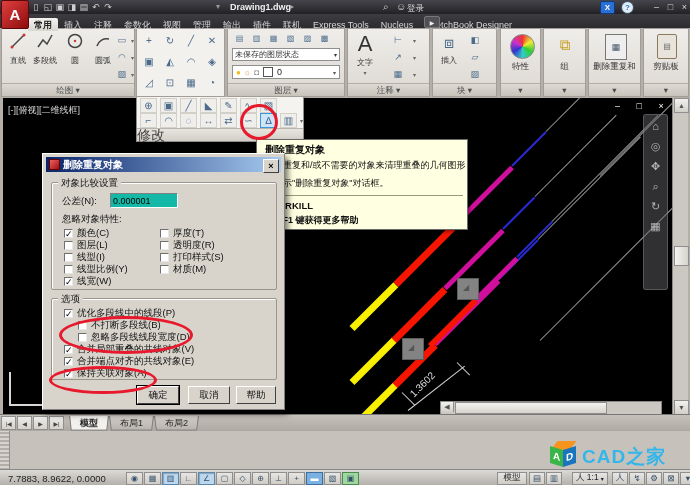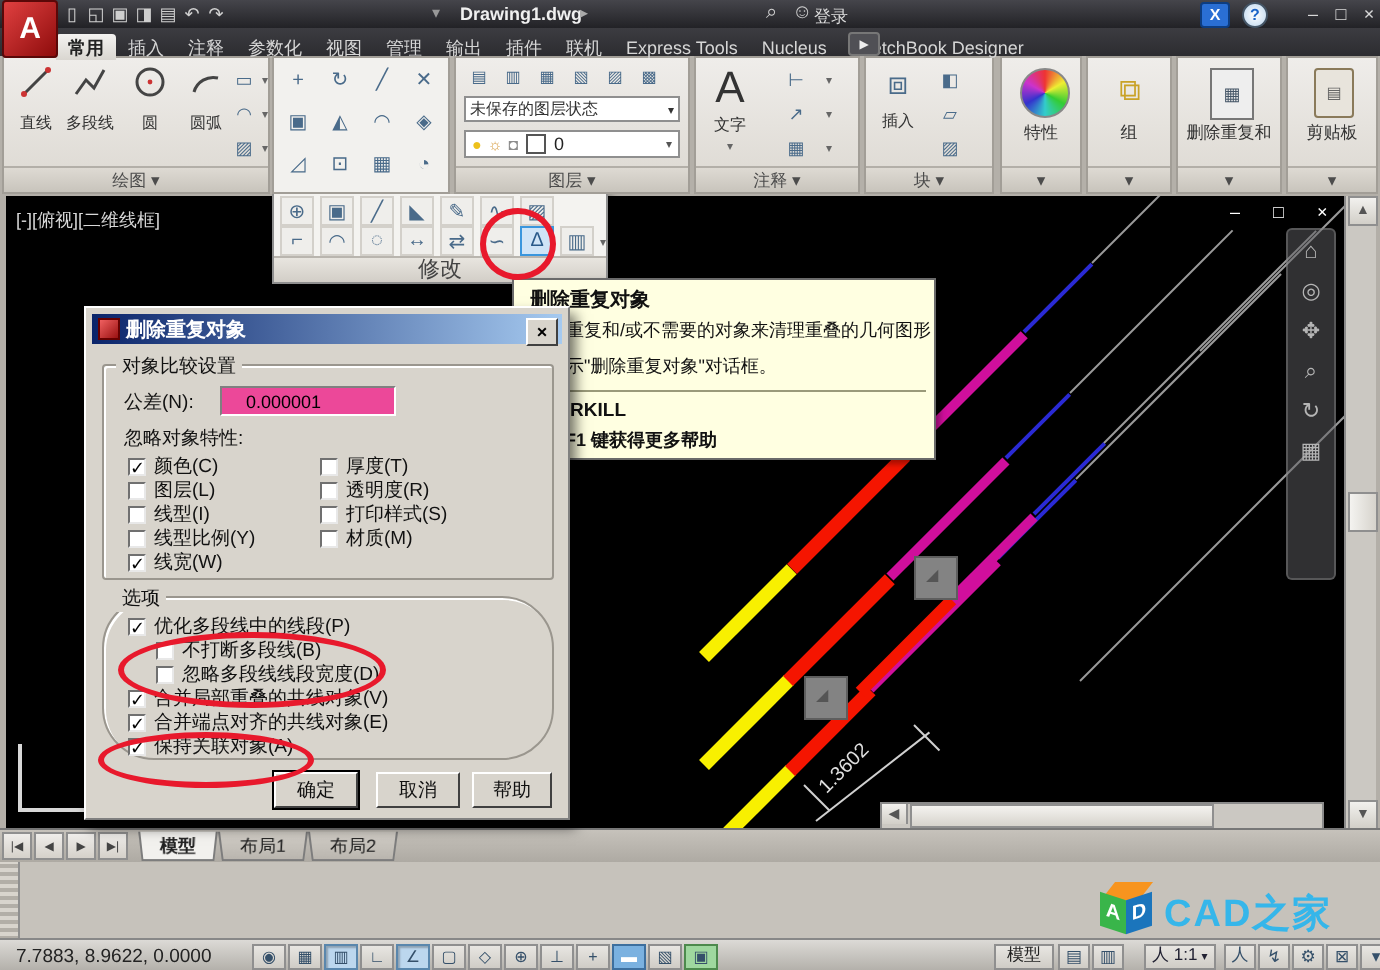--- a/index.html
+++ b/index.html
@@ -34,21 +34,21 @@
   .bigtool .lbl{font-size:8px;color:#333;white-space:nowrap;}
   .sico{width:14px;height:12px;color:#4a6b8a;font-size:9px;border:1px solid transparent;}
   .mini{font-size:6px;color:#666;}
   .gridico{position:absolute;width:16px;height:14px;color:#4a6b8a;font-size:10px;}
 
   
   #flyout{left:136px;top:95px;width:166px;height:45px;background:#f4f3f0;border:1px solid #8f8f8f;box-shadow:2px 3px 4px rgba(0,0,0,.45);z-index:15;}
   #flyout .frow{position:absolute;left:3px;display:flex;gap:3px;}
   .fico{width:15px;height:13px;border:1px solid #d3d0ca;background:#efeeeb;color:#4a6b8a;font-size:10px;}
   .fico.hl{border:1px solid #3a96dd;background:#cfe4f7;color:#2a5a8a;}
-  #flabel{position:absolute;left:0;bottom:0;width:100%;height:12px;background:linear-gradient(#e8e5df,#d2cec7);font-size:11px;color:#444;text-align:center;line-height:12px;border-top:1px solid #b9b5ae;}
+  #flabel{position:absolute;left:0;bottom:0;width:100%;height:12px;background:linear-gradient(#e8e5df,#d2cec7);font-size:14px;color:#444;text-align:left;line-height:12px;border-top:1px solid #b9b5ae;}
 
   
   #canvas{left:3px;top:98px;width:669px;height:316px;background:#000;overflow:hidden;z-index:5;}
   .seg{position:absolute;transform:rotate(-45deg);transform-origin:0 50%;}
   #vplabel{left:5px;top:6px;color:#d8d8d8;font-size:9px;z-index:6;}
   #docctl{left:612px;top:3px;color:#fff;font-size:9px;letter-spacing:7px;z-index:6;}
   #navbar{left:640px;top:16px;width:25px;height:176px;background:rgba(96,96,100,.5);border:1px solid rgba(160,160,160,.35);border-radius:3px;display:flex;flex-direction:column;align-items:center;gap:9px;padding-top:6px;box-sizing:border-box;z-index:6;}
   .nbico{color:#b5b5b5;font-size:11px;line-height:11px;}
   .graysq{position:absolute;width:20px;height:20px;background:#838383;border:1px solid #5e5e5e;z-index:4;}
   .graysq:after{content:"◢";color:#555;font-size:8px;position:absolute;left:5px;top:4px;}
@@ -73,21 +73,21 @@
   #tooltip .hlp{position:absolute;left:14px;top:74px;font-weight:bold;}
 
   
   #dialog{left:42px;top:153px;width:241px;height:255px;background:#d8d4cc;border:1px solid #808080;border-top-color:#fff;border-left-color:#fff;box-shadow:3px 4px 6px rgba(0,0,0,.55);z-index:30;}
   #dtitle{position:absolute;left:3px;top:3px;width:235px;height:15px;background:linear-gradient(90deg,#0a246a,#a6caf0);color:#fff;font-size:10px;font-weight:bold;display:flex;align-items:center;padding-left:3px;box-sizing:border-box;gap:3px;}
   #dicon{width:9px;height:9px;background:linear-gradient(135deg,#f06060,#991111);border:1px solid #600;}
   #dclose{position:absolute;right:2px;top:1.5px;width:14px;height:12px;background:#d8d4cc;border:1px solid;border-color:#fff #404040 #404040 #fff;color:#000;font-size:9px;font-weight:bold;display:flex;align-items:center;justify-content:center;}
   .grp{position:absolute;border:1px solid #9a968e;border-radius:2px;box-shadow:1px 1px 0 #fff inset;}
   .grplbl{position:absolute;top:-6px;left:6px;background:#d8d4cc;padding:0 3px;font-size:9.5px;color:#111;}
   .dtext{position:absolute;font-size:9.5px;color:#111;}
-  #tolinput{position:absolute;left:58px;top:10px;width:62px;height:13px;background:#ec4899;border:1px solid;border-color:#808080 #fff #fff #808080;font-size:9px;padding:0 12px;display:flex;align-items:center;}
+  #tolinput{position:absolute;left:58px;top:10px;width:62px;height:13px;background:#14b8a6;border:1px solid;border-color:#808080 #fff #fff #808080;font-size:9px;padding:0 2px;display:flex;align-items:center;}
   .cbrow{display:flex;align-items:center;gap:4px;height:12px;font-size:9.5px;color:#111;}
   .cb{width:9px;height:9px;background:#fff;border:1px solid;border-color:#707070 #e8e8e8 #e8e8e8 #707070;font-size:9px;line-height:9px;text-align:center;color:#000;box-sizing:border-box;}
   .dbtn{position:absolute;top:232px;height:16px;background:#d8d4cc;border:1px solid;border-color:#fff #404040 #404040 #fff;font-size:9.5px;color:#111;display:flex;align-items:center;justify-content:center;}
   .redellipse{position:absolute;border:3px solid #e8192c;border-radius:50%;z-index:35;}
 
   
   #laytabs{left:0;top:414px;width:690px;height:16px;background:linear-gradient(#c6c2bb,#aeaaa3);border-top:1px solid #777;z-index:10;display:flex;align-items:center;}
   .tnav{width:13px;height:12px;background:linear-gradient(#efedea,#d5d1ca);border:1px solid #8f8f8f;color:#444;font-size:6px;display:flex;align-items:center;justify-content:center;margin-left:1px;}
   .ltab{height:14px;padding:0 9px;font-size:9px;color:#222;background:linear-gradient(#d2cec7,#b9b5ae);border:1px solid #7d7d7d;border-top:none;display:flex;align-items:center;transform:perspective(40px) rotateX(-14deg);margin-left:2px;}
   .ltab.active{background:#f2f1ee;font-weight:bold;}
@@ -396,21 +396,21 @@
           <div class="cbrow">
             <span class="cb"></span>
             <span>打印样式(S)</span>
           </div>
           <div class="cbrow">
             <span class="cb"></span>
             <span>材质(M)</span>
           </div>
         </div>
     </div>
-    <div class="grp" style="left:8px;top:144px;width:224px;height:80px;border-radius:26px;">
+    <div class="grp" style="left:8px;top:144px;width:224px;height:80px;">
       <span class="grplbl">选项</span>
       <div class="abs" style="left:12px;top:8px;display:flex;flex-direction:column;">
           <div class="cbrow">
             <span class="cb">✓</span>
             <span>优化多段线中的线段(P)</span>
           </div>
           <div class="cbrow" style="margin-left: 14px;">
             <span class="cb"></span>
             <span>不打断多段线(B)</span>
           </div>

